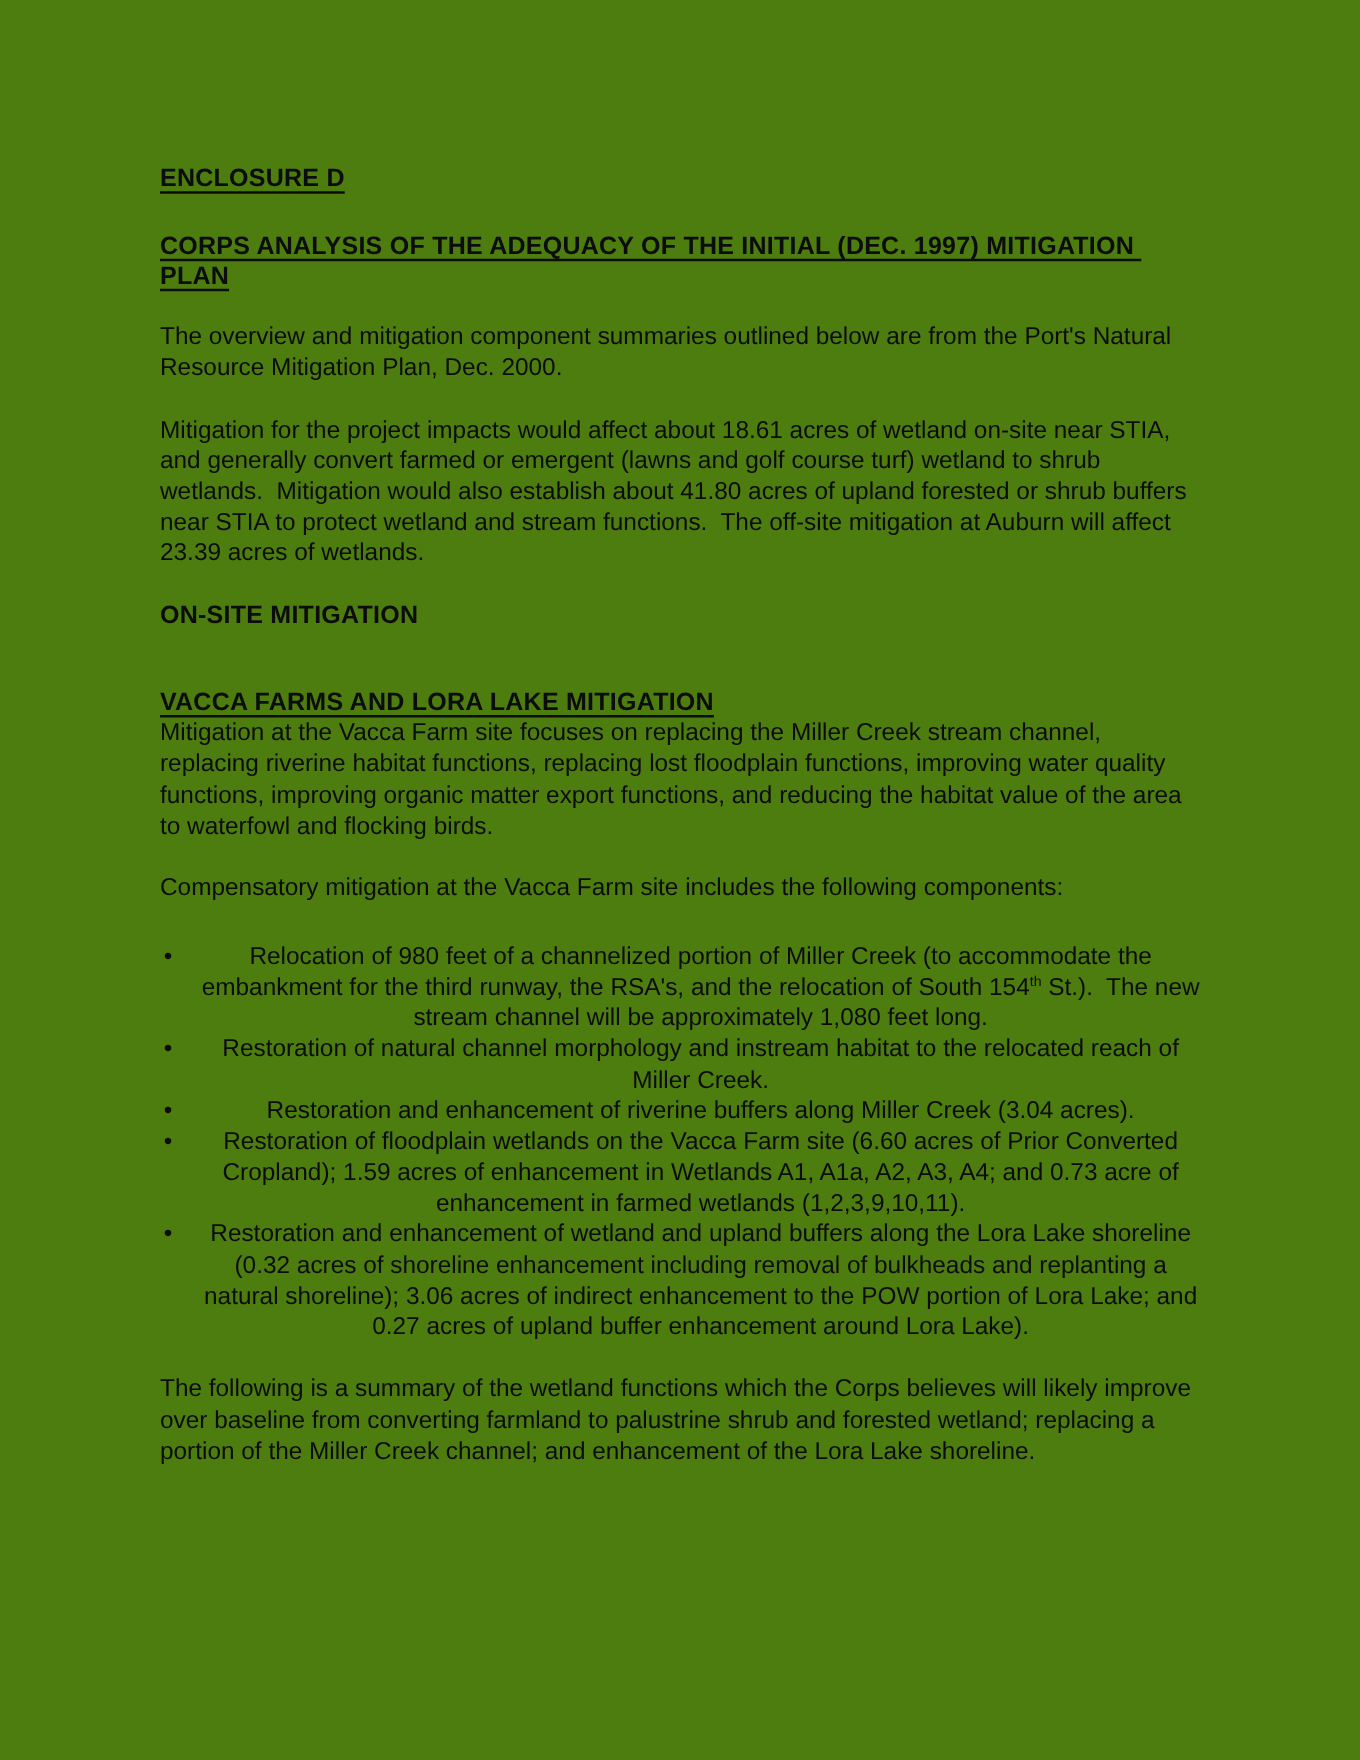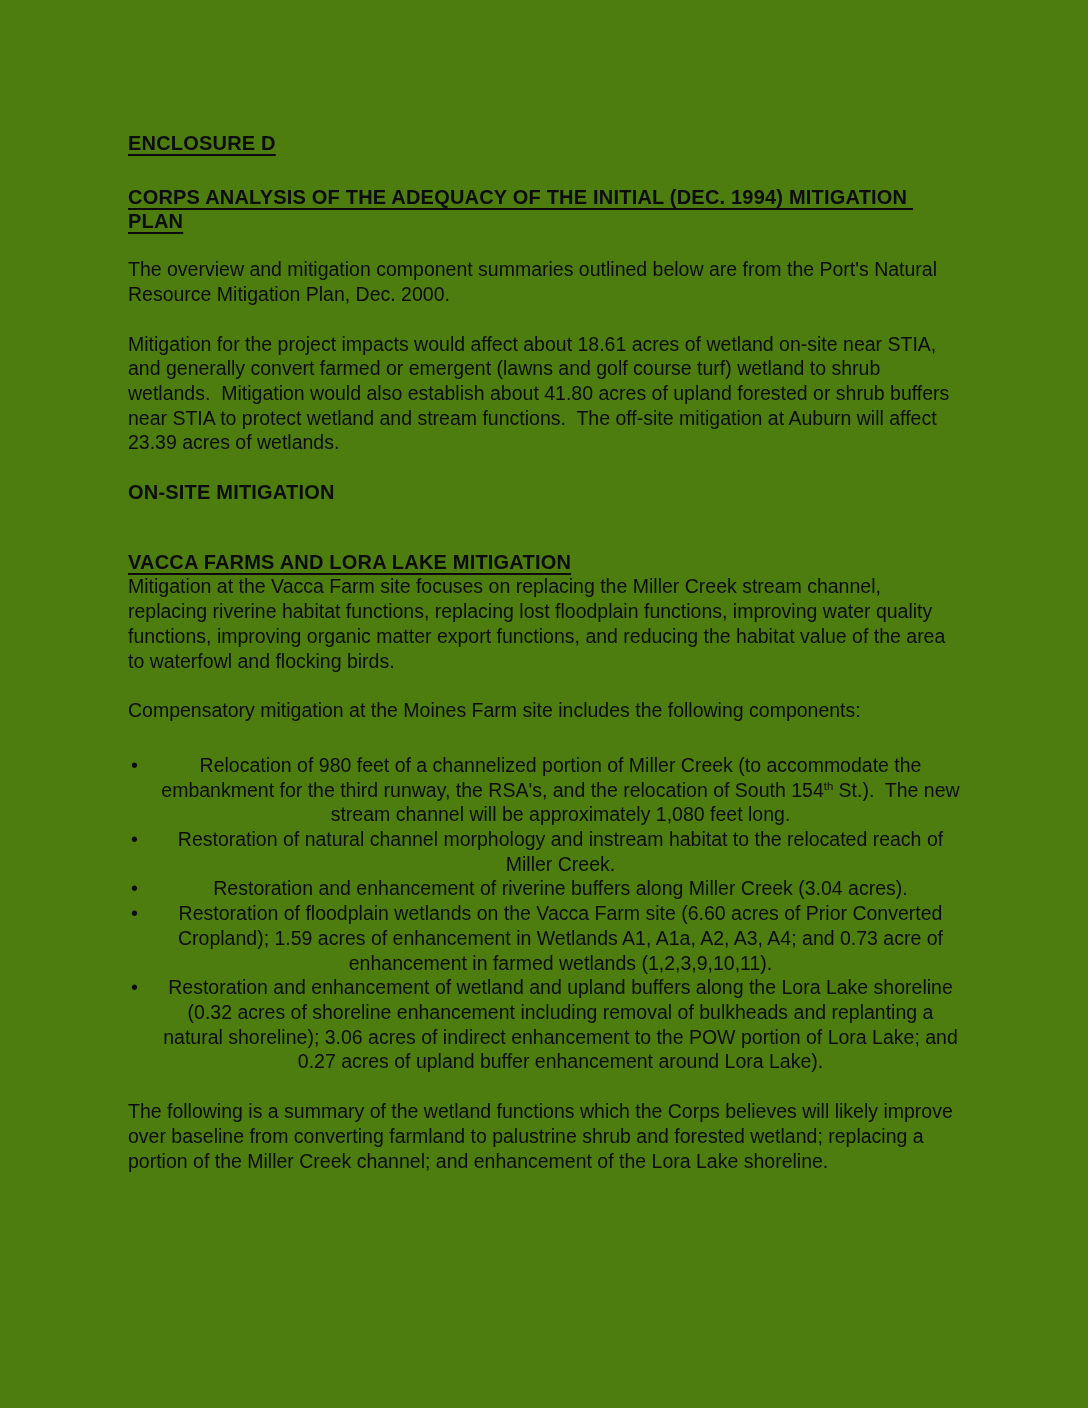--- a/index.html
+++ b/index.html
@@ -89,33 +89,33 @@
   }
 </style>
 </head>
 <body>
 
 <div class="page">
   <div class="content">
 
     <h1 class="doc-title"><span class="u">ENCLOSURE D</span></h1>
 
-    <h2 class="doc-heading"><span class="u">CORPS ANALYSIS OF THE ADEQUACY OF THE INITIAL (DEC. 1994) MITIGATION </span><br><span class="u">PLAN</span></h2>
+    <h2 class="doc-heading"><span class="u">CORPS ANALYSIS OF THE ADEQUACY OF THE INITIAL (DEC. 1997) MITIGATION </span><br><span class="u">PLAN</span></h2>
 
     <p class="intro">The overview and mitigation component summaries outlined below are from the Port's Natural Resource Mitigation Plan, Dec. 2000.</p>
 
     <p class="overview">Mitigation for the project impacts would affect about 18.61 acres of wetland on-site near STIA, and generally convert farmed or emergent (lawns and golf course turf) wetland to shrub wetlands.  Mitigation would also establish about 41.80 acres of upland forested or shrub buffers near STIA to protect wetland and stream functions.  The off-site mitigation at Auburn will affect 23.39 acres of wetlands.</p>
 
     <h3 class="onsite">ON-SITE MITIGATION</h3>
 
     <h4 class="vacca"><span class="u">VACCA FARMS AND LORA LAKE MITIGATION</span></h4>
 
     <p class="vacca-intro">Mitigation at the Vacca Farm site focuses on replacing the Miller Creek stream channel, replacing riverine habitat functions, replacing lost floodplain functions, improving water quality functions, improving organic matter export functions, and reducing the habitat value of the area to waterfowl and flocking birds.</p>
 
-    <p class="components-lead">Compensatory mitigation at the Moines Farm site includes the following components:</p>
+    <p class="components-lead">Compensatory mitigation at the Vacca Farm site includes the following components:</p>
 
     <ul class="components">
       <li><span>Relocation of 980 feet of a channelized portion of Miller Creek (to accommodate the embankment for the third runway, the RSA's, and the relocation of South 154</span><sup>th</sup><span> St.).  The new stream channel will be approximately 1,080 feet long.</span></li>
       <li>Restoration of natural channel morphology and instream habitat to the relocated reach of Miller Creek.</li>
       <li>Restoration and enhancement of riverine buffers along Miller Creek (3.04 acres).</li>
       <li>Restoration of floodplain wetlands on the Vacca Farm site (6.60 acres of Prior Converted Cropland); 1.59 acres of enhancement in Wetlands A1, A1a, A2, A3, A4; and 0.73 acre of enhancement in farmed wetlands (1,2,3,9,10,11).</li>
       <li>Restoration and enhancement of wetland and upland buffers along the Lora Lake shoreline (0.32 acres of shoreline enhancement including removal of bulkheads and replanting a natural shoreline); 3.06 acres of indirect enhancement to the POW portion of Lora Lake; and 0.27 acres of upland buffer enhancement around Lora Lake).</li>
     </ul>
 
     <p class="summary">The following is a summary of the wetland functions which the Corps believes will likely improve over baseline from converting farmland to palustrine shrub and forested wetland; replacing a portion of the Miller Creek channel; and enhancement of the Lora Lake shoreline.</p>

